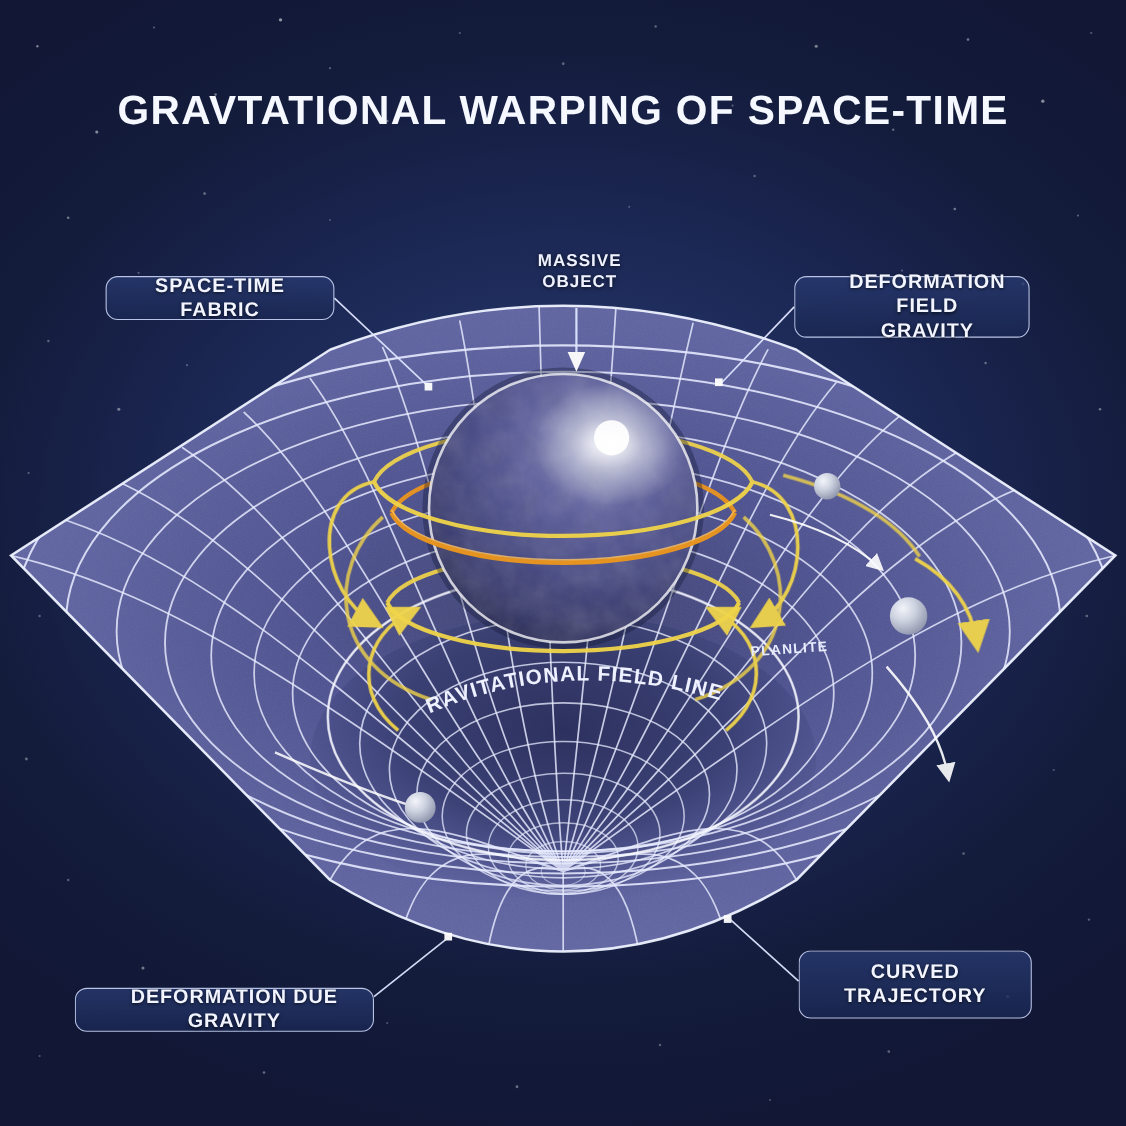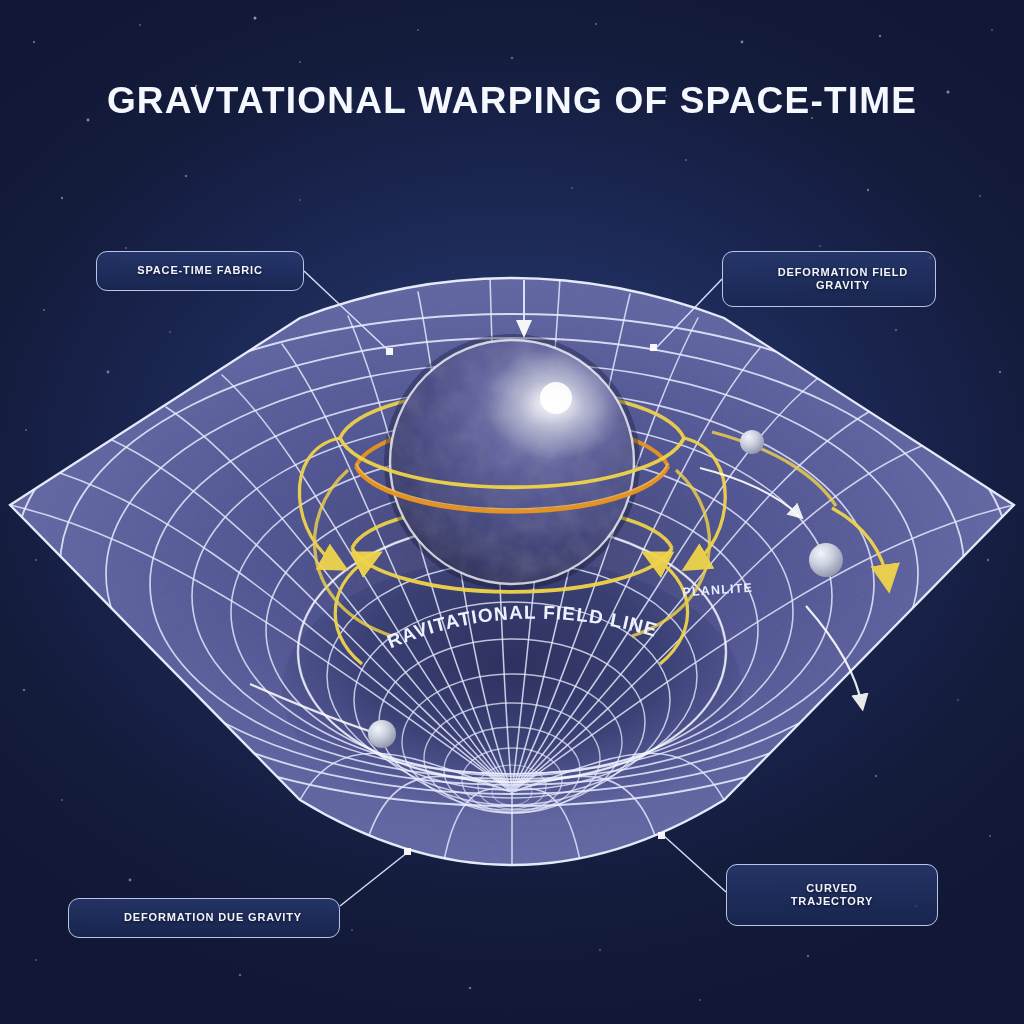--- a/index.html
+++ b/index.html
@@ -13,21 +13,21 @@
   #starfield{position:absolute;inset:0;pointer-events:none;}
   #scene{position:absolute;inset:0;}
 
   
   .label-box{
     position:absolute;
     border:1.4px solid #b9c4e6;
     border-radius:11px;
     background:linear-gradient(180deg,rgba(40,58,112,.80),rgba(26,39,82,.86));
     color:#f2f5ff;
-    font-size:11px;
+    font-size:18px;
     font-weight:700;
     letter-spacing:.85px;
     line-height:1.22;
     text-align:center;
     padding:9px 14px;
     box-sizing:border-box;
     text-shadow:0 1px 3px rgba(0,0,0,.65);
     white-space:pre-line;
     display:flex;align-items:center;justify-content:center;
   }
@@ -320,19 +320,21 @@
     </g>
 
     <text x="512" y="113" text-anchor="middle" style="font-family:'Liberation Sans',sans-serif;font-size:37px;font-weight:700;letter-spacing:1.2px;fill:#f6f8ff;">GRAVTATIONAL WARPING OF SPACE-TIME</text>
   </svg>
 
   <div class="label-box" id="lbl-space-time-fabric">SPACE-TIME FABRIC</div>
 
   <div class="label-box" id="lbl-deformation-field">DEFORMATION FIELD
 GRAVITY</div>
 
+  <div class="plain-label" id="lbl-massive-object">MASSIVE
+OBJECT</div>
 
   <div class="label-box" id="lbl-deformation-due">DEFORMATION DUE GRAVITY</div>
 
   <div class="label-box" id="lbl-curved-trajectory">CURVED
 TRAJECTORY</div>
 
 </div>
 
 </body></html>

